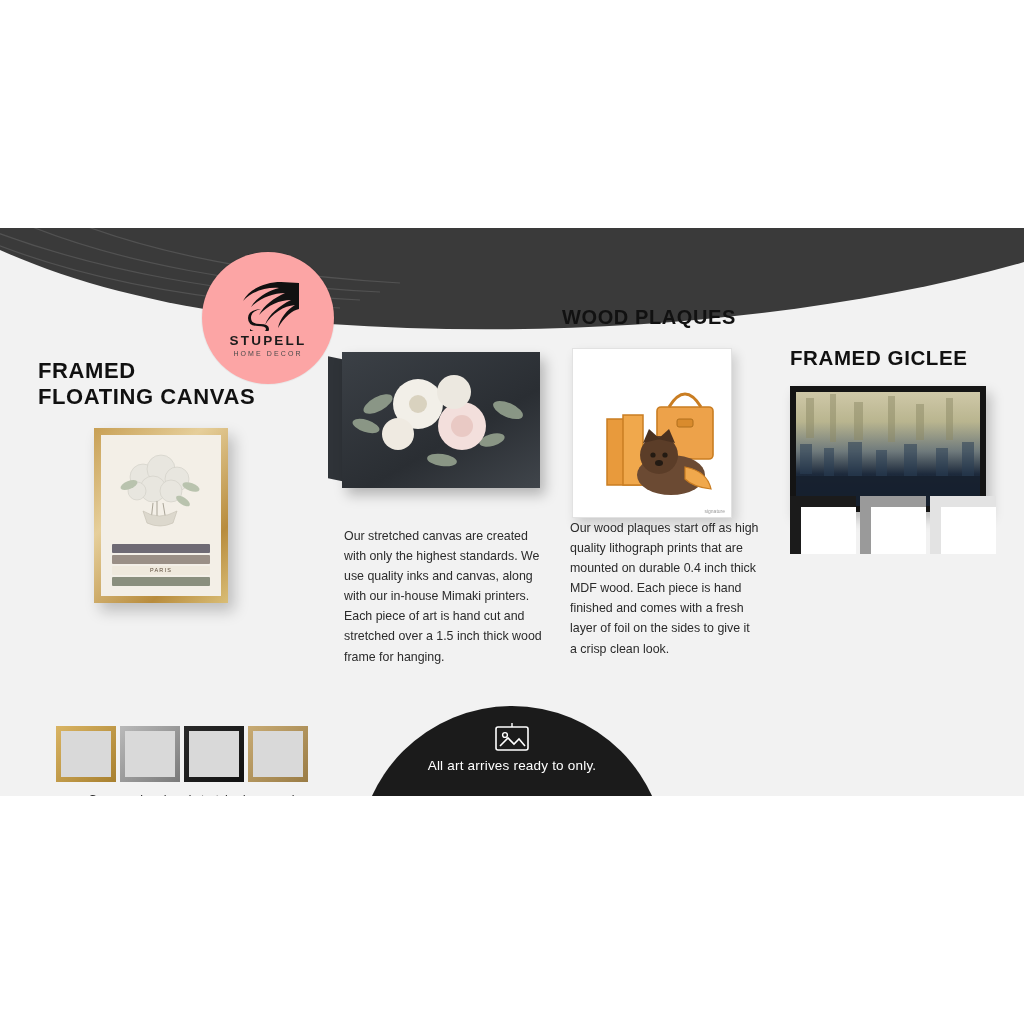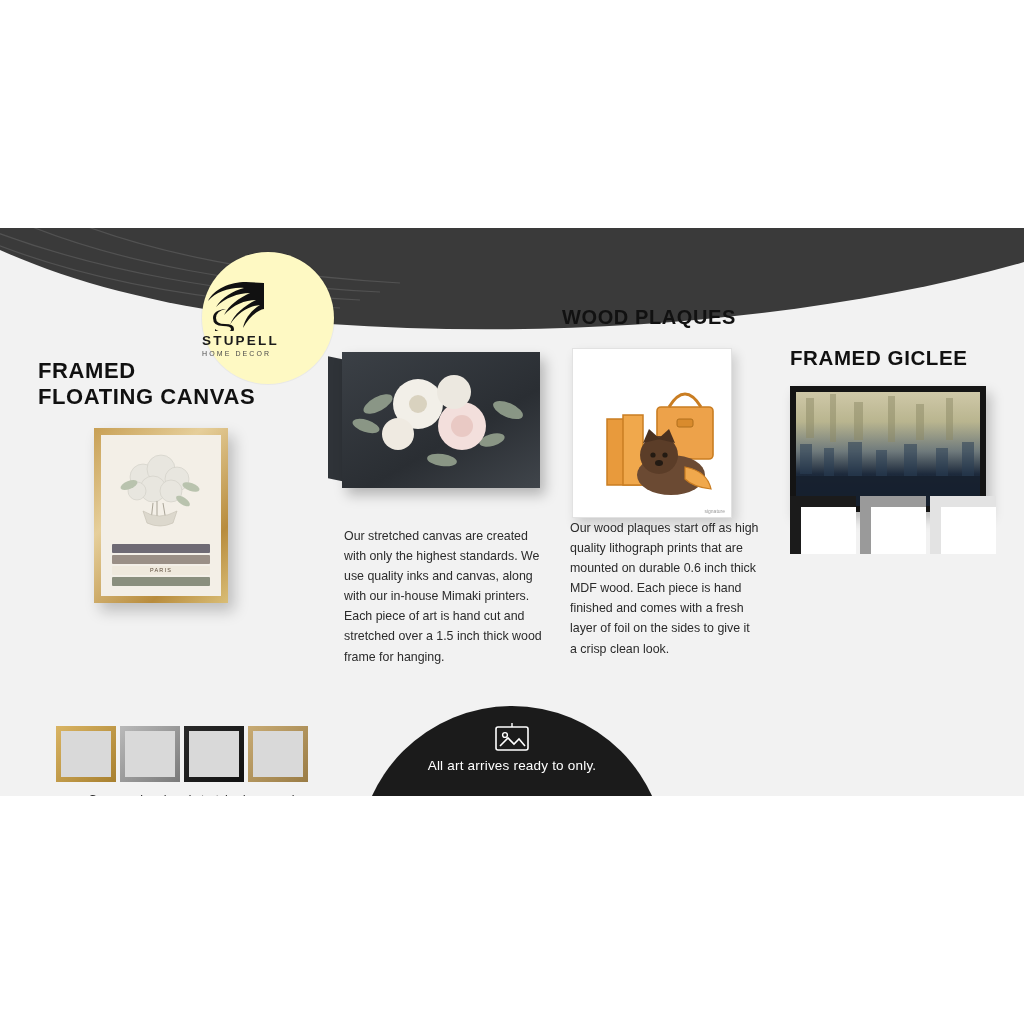--- a/index.html
+++ b/index.html
@@ -19,22 +19,22 @@
   
   .wave{
     position:absolute;left:0;top:0;width:1024px;height:120px;
     overflow:hidden;
   }
   .wave svg{display:block;}
   
   .logo-badge{
     position:absolute;left:202px;top:252px;
     width:132px;height:132px;border-radius:50%;
-    background:#fef9c3;
-    display:flex;flex-direction:column;align-items:flex-start;justify-content:center;
+    background:#fca5a5;
+    display:flex;flex-direction:column;align-items:center;justify-content:center;
     box-shadow:0 0 0 1px rgba(0,0,0,0.04);
     z-index:6;
   }
   .logo-mark{width:62px;height:52px;margin-bottom:2px;}
   .logo-name{
     font-size:13.5px;letter-spacing:2.2px;font-weight:bold;color:#1b1b1b;
     font-family:"Liberation Sans", sans-serif;
   }
   .logo-sub{
     font-size:7px;letter-spacing:2.1px;color:#4a4a4a;margin-top:2px;
@@ -280,21 +280,21 @@
             <path d="M70 94 l6 -14 l11 10 z" fill="#4a3120"></path>
             <path d="M102 94 l-6 -14 l-11 10 z" fill="#4a3120"></path>
             <circle cx="80" cy="106" r="2.6" fill="#231a12"></circle>
             <circle cx="92" cy="106" r="2.6" fill="#231a12"></circle>
             <ellipse cx="86" cy="114" rx="4" ry="3" fill="#221a13"></ellipse>
             <path d="M112 118 q22 4 26 22 q-18 -2 -26 -10 z" fill="#f0a84c" stroke="#c97d22" stroke-width="1.2"></path>
           </svg>
           <div class="wp-sign">signature</div>
         </div>
       </div>
-      <div class="col-body">Our wood plaques start off as high quality lithograph prints that are mounted on durable 0.6 inch thick MDF wood. Each piece is hand finished and comes with a fresh layer of foil on the sides to give it a crisp clean look.</div>
+      <div class="col-body">Our wood plaques start off as high quality lithograph prints that are mounted on durable 0.4 inch thick MDF wood. Each piece is hand finished and comes with a fresh layer of foil on the sides to give it a crisp clean look.</div>
     </div>
 
     <div class="col c4">
       <div class="col-title">
         <span>FRAMED GICLEE</span>
       </div>
       <div class="fg-frame">
         <div class="fg-art">
           <svg width="184" height="114" viewBox="0 0 184 114" preserveAspectRatio="none" xmlns="http://www.w3.org/2000/svg">
             <g opacity="0.5" fill="#8d8a66">

